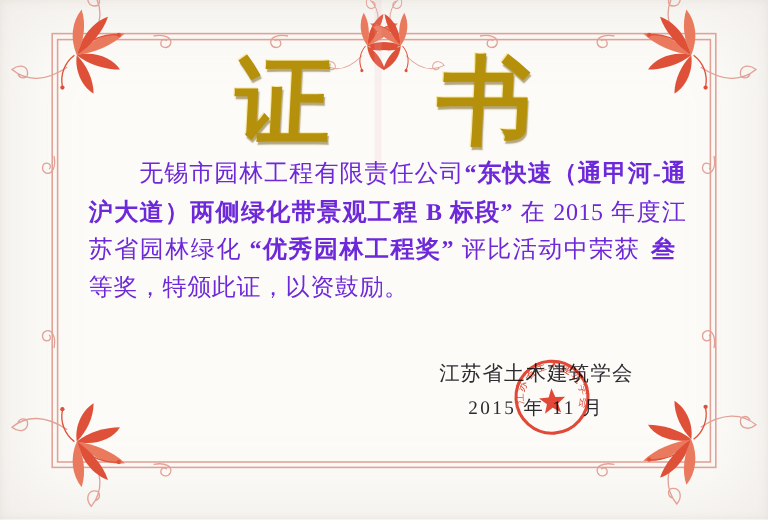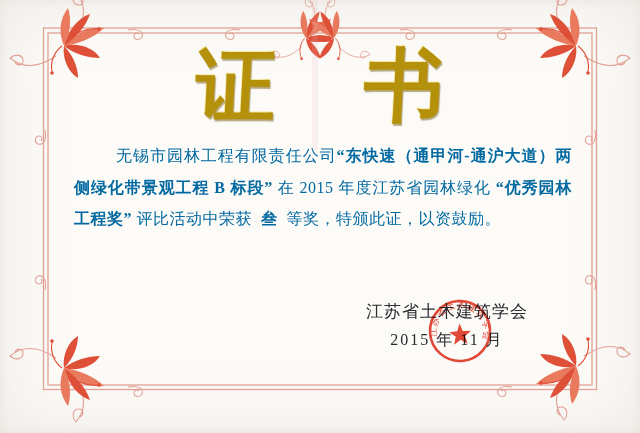--- a/index.html
+++ b/index.html
@@ -20,22 +20,22 @@
     background:rgba(228,178,188,.16);pointer-events:none;}
   .title{
     position:absolute;top:44px;left:0;right:0;
     display:flex;justify-content:center;gap:88px;
     font-size:80px;line-height:84px;font-weight:bold;
     color:#b5900b;
     text-shadow:1px 2px 1px rgba(110,82,0,.5), -1px -1px 0 rgba(242,216,96,.55);
     transform:skewX(-3deg);
   }
   .body-text{
-    position:absolute;left:74px;top:140px;width:498px;margin:0;
-    font-size:16px;line-height:31.5px;color:#0369a1;
+    position:absolute;left:74px;top:130px;width:498px;margin:0;
+    font-size:20px;line-height:31.5px;color:#6d28d9;
     text-align:justify;text-indent:42px;letter-spacing:.5px;
   }
   .bold{font-weight:bold;}
   .grade{font-weight:bold;padding:0 9px;}
   .sig{
     position:absolute;left:352px;top:300px;width:190px;
     text-align:center;color:#2b2b30;
   }
   .sig .org{font-size:17px;letter-spacing:1px;}
   .sig .date{font-size:16px;letter-spacing:2px;margin-top:7px;}

